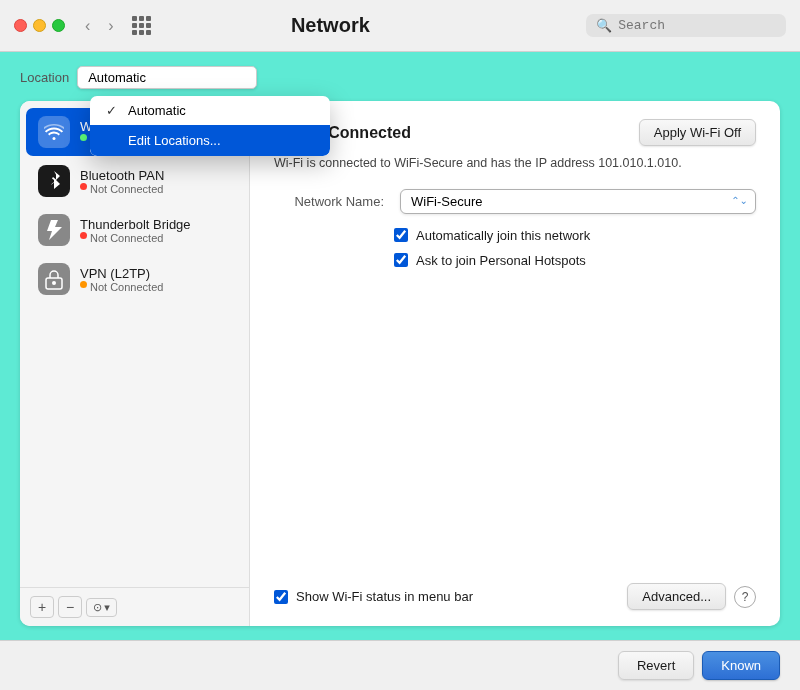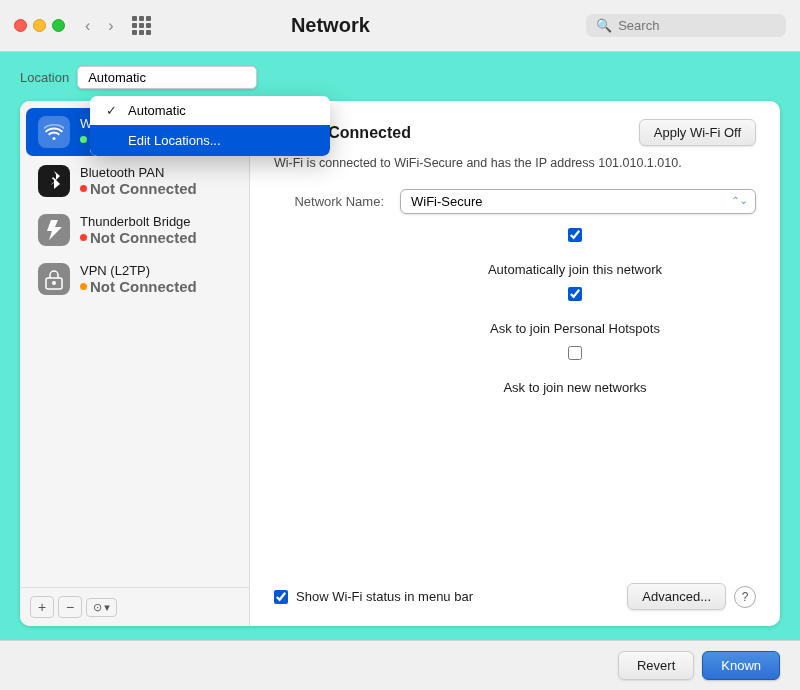--- a/index.html
+++ b/index.html
@@ -85,20 +85,21 @@
       color: #999;
       font-size: 13px;
     }
     .search-input {
       background: none;
       border: none;
       outline: none;
       font-size: 13px;
       color: #000000;
       width: 140px;
+      font-family: Liberation Mono, monospace;
     }
 
     
     .main-content {
       display: flex;
       flex-direction: column;
       flex: 1;
       background: #5eead4;
       padding: 14px 20px 14px 20px;
     }
@@ -230,25 +231,24 @@
       display: flex;
       flex-direction: column;
     }
     .sidebar-item-name {
       font-size: 13px;
       font-weight: 500;
       color: #1a1a1a;
     }
     .sidebar-item.active .sidebar-item-name { color: white; }
     .sidebar-item-status {
-      font-size: 15px;
-      display: flex;
-      align-items: center;
+      font-size: 11px;
+      display: flex;
+      align-items: flex-start;
       gap: 3px;
-      font-weight: bold;
     }
     .status-dot {
       width: 7px;
       height: 7px;
       border-radius: 50%;
       display: inline-block;
     }
     .status-dot.green { background: #28c840; }
     .status-dot.red { background: #ff3b30; }
     .status-dot.orange { background: #ff9500; }
@@ -365,22 +365,21 @@
     .checkboxes-section {
       margin-left: 120px;
       display: flex;
       flex-direction: column;
       gap: 10px;
       margin-bottom: 10px;
     }
     .checkbox-row {
       display: flex;
       align-items: center;
-      gap: 20px;
-      flex-direction: column;
+      gap: 8px;
     }
     .checkbox-input {
       width: 14px;
       height: 14px;
       accent-color: #0057d8;
       cursor: pointer;
     }
     .checkbox-label {
       font-size: 13px;
       color: #1a1a1a;
@@ -625,24 +624,20 @@
 
       <div class="checkboxes-section">
         <div class="checkbox-row">
           <input type="checkbox" class="checkbox-input" id="auto-join" checked="" style="">
           <label class="checkbox-label" for="auto-join">Automatically join this network</label>
         </div>
         <div class="checkbox-row">
           <input type="checkbox" class="checkbox-input" id="personal-hotspot" checked="" style="">
           <label class="checkbox-label" for="personal-hotspot">Ask to join Personal Hotspots</label>
         </div>
-        <div class="checkbox-row">
-          <input type="checkbox" class="checkbox-input" id="new-networks" style="">
-          <label class="checkbox-label" for="new-networks">Ask to join new networks</label>
-        </div>
       </div>
 
 
       <div class="detail-spacer"></div>
 
       <div class="detail-footer">
         <div class="show-status-row">
           <input type="checkbox" class="checkbox-input" id="show-status" checked="" style="">
           <label class="checkbox-label" for="show-status">Show Wi-Fi status in menu bar</label>
         </div>

